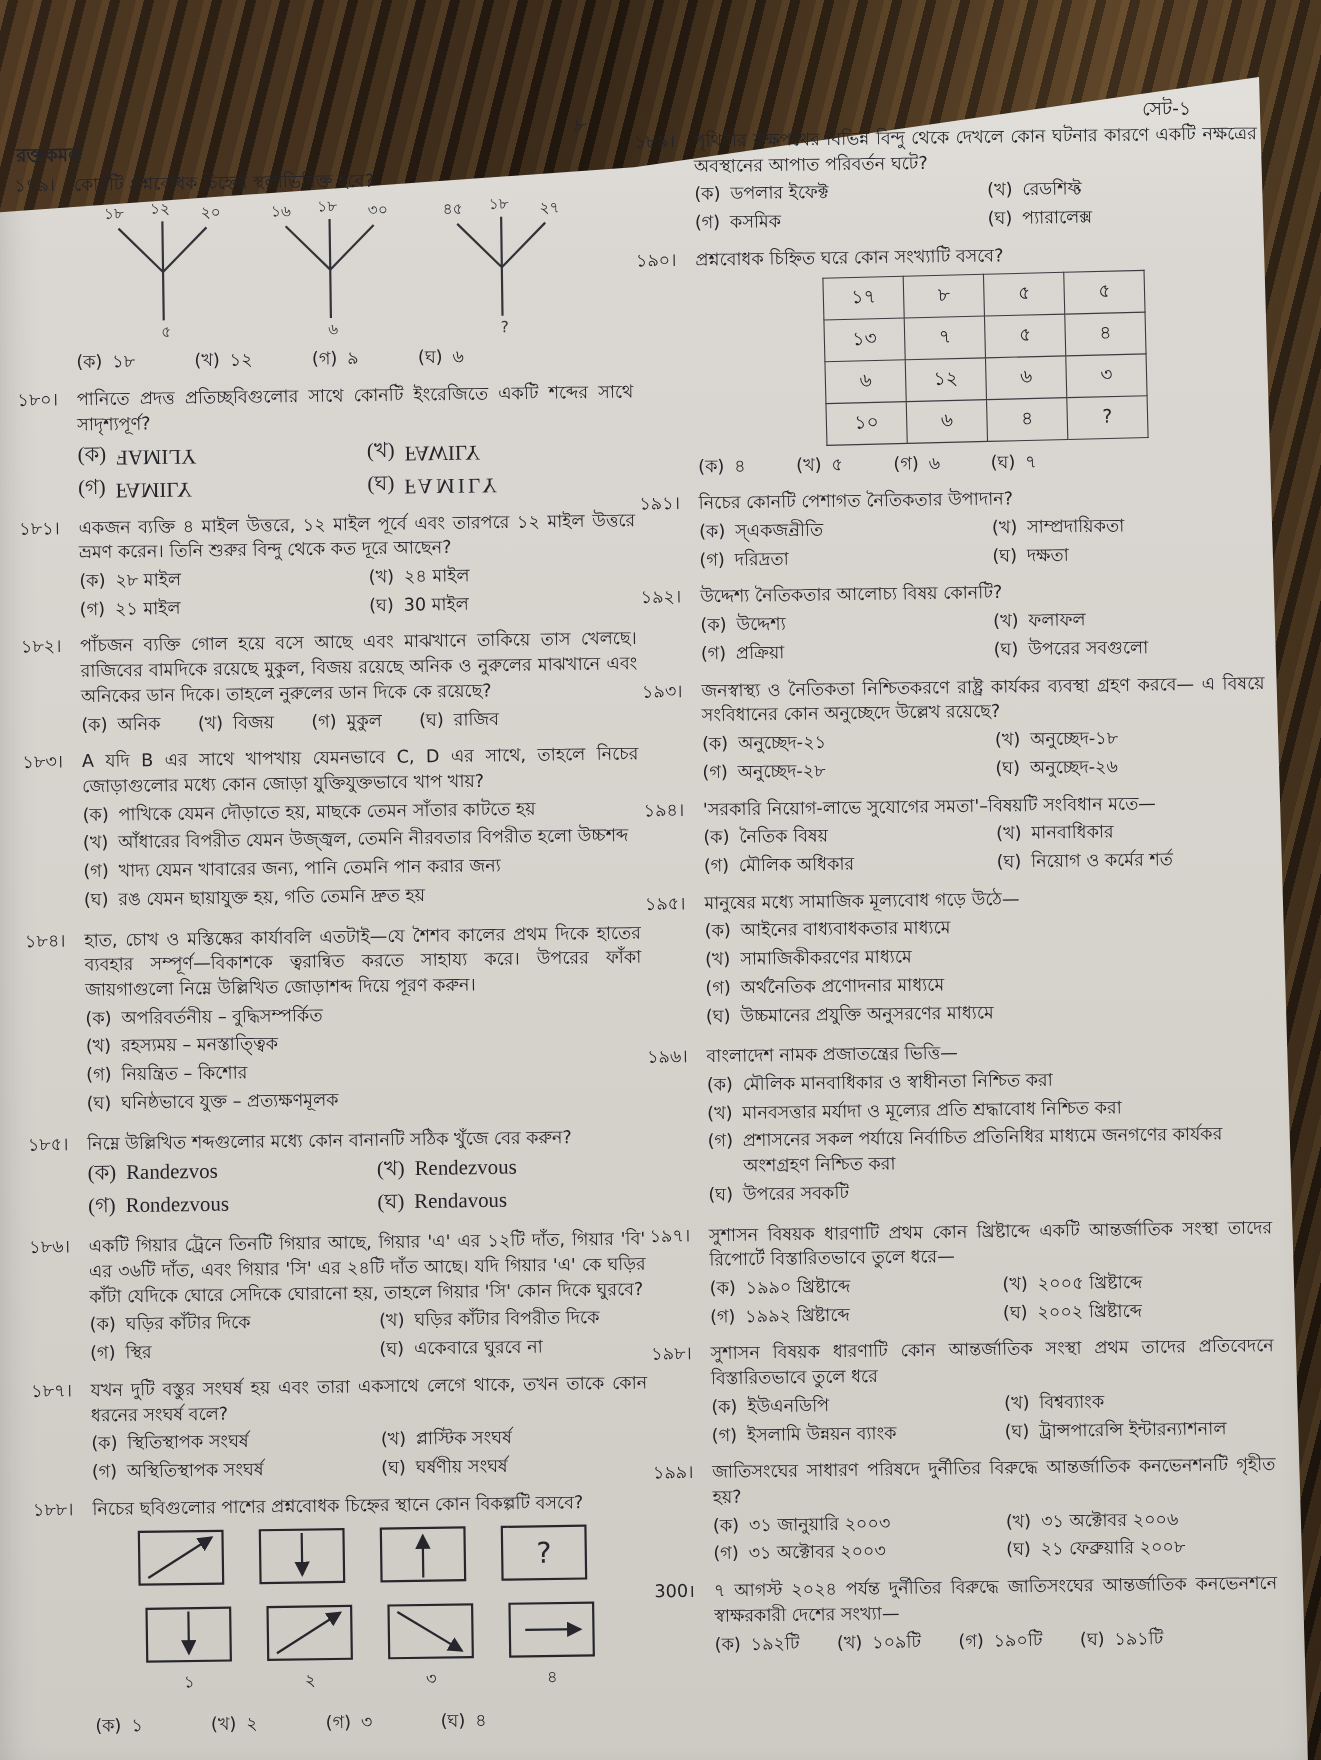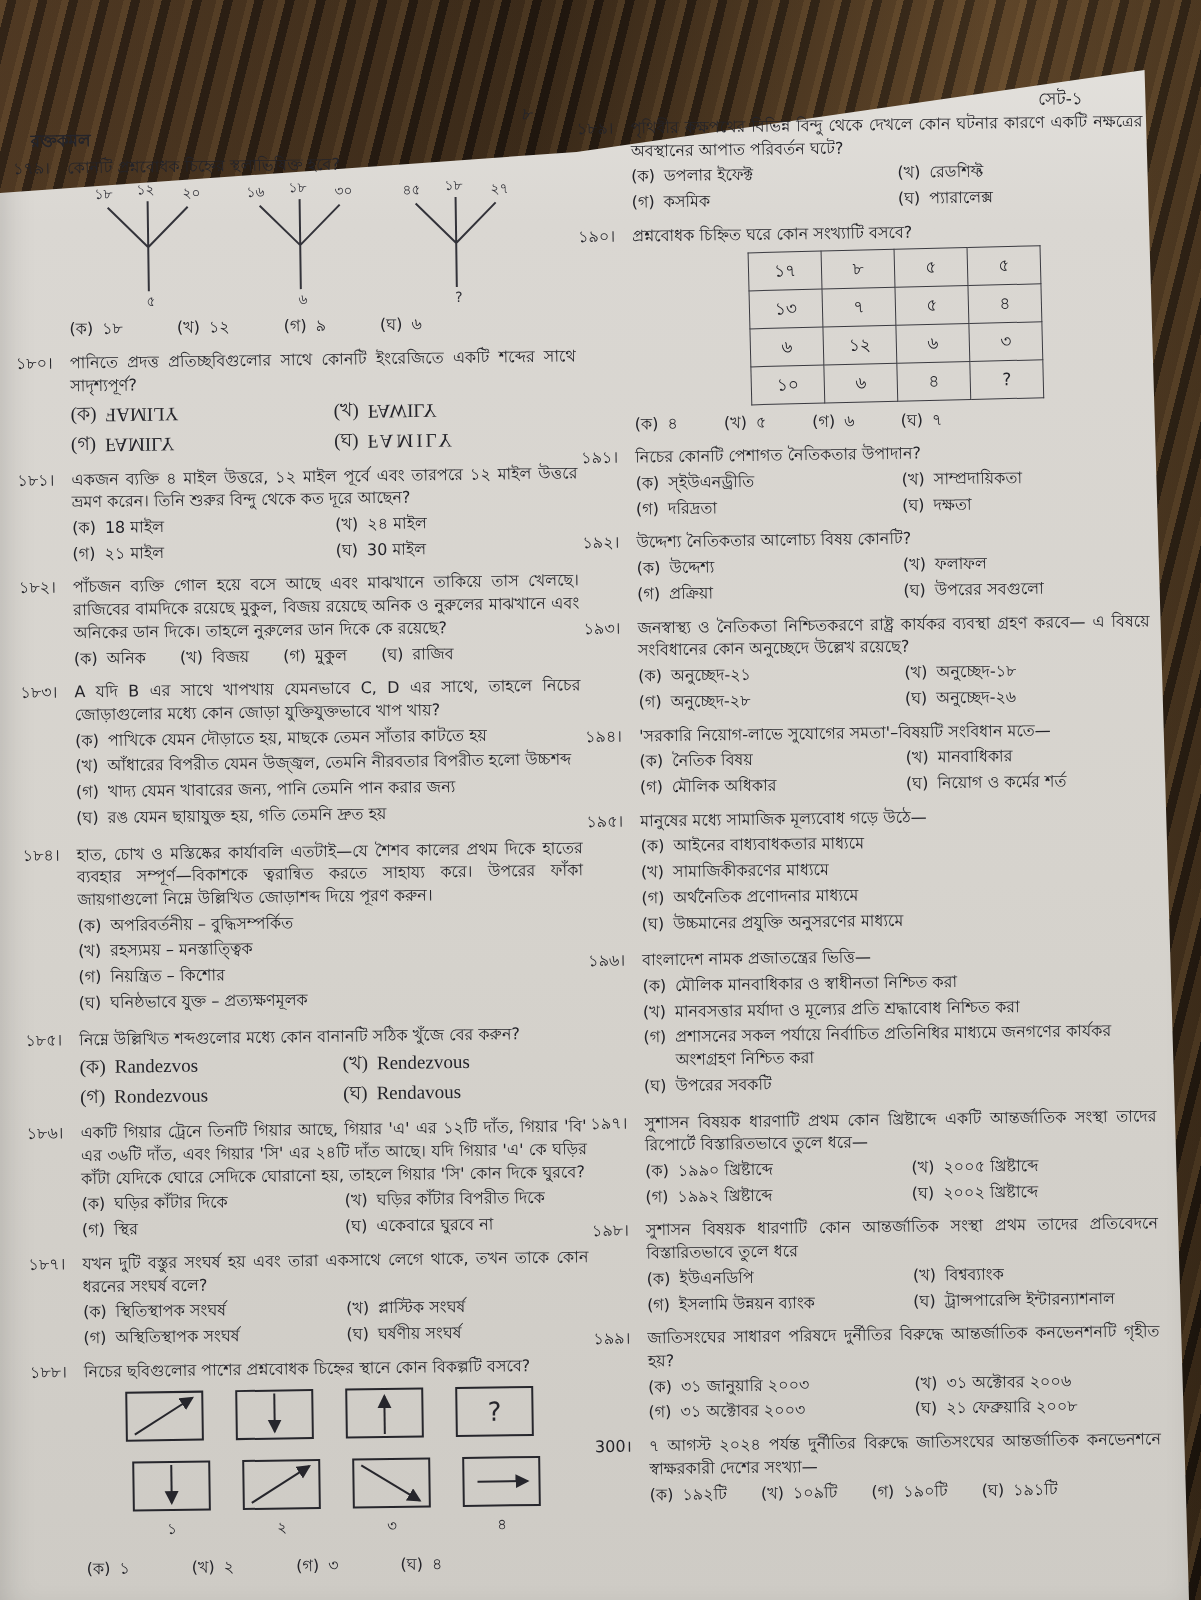--- a/index.html
+++ b/index.html
@@ -8,21 +8,21 @@
        background:
          repeating-linear-gradient(104deg, rgba(140,105,60,.28) 0 7px, rgba(0,0,0,.33) 7px 16px, rgba(100,72,38,.22) 16px 30px),
          linear-gradient(100deg,#4a3522,#2e2115 38%,#5c442a 68%,#241a10);}
   #paper{position:absolute;left:0;top:0;width:1201px;height:1600px;
          background:linear-gradient(180deg,#e6e4e0,#dad7d2 14%,#d6d3cd 55%,#cecbc5);
          clip-path:polygon(0 193px,48% 152px,95.3% 70px,99% 100%,0 100%);
          box-shadow:inset 0 20px 35px rgba(0,0,0,.18);}
   #content{position:absolute;left:0;top:0;width:1201px;height:1600px;
            transform:rotate(-0.8deg);transform-origin:600px 800px;color:#24242a;}
   .hdr{position:absolute;font-size:17px;}
-  #watermark{left:40px;top:120px;font-weight:bold;}
+  #watermark{left:24px;top:120px;font-weight:bold;}
   #pageno{left:530px;top:100px;font-style:italic;}
   #setlabel{left:1048px;top:92px;}
   .col{position:absolute;font-size:16px;line-height:1.42;}
   #colL{left:22px;top:150px;width:560px;}
   #colR{left:586px;top:118px;width:566px;}
   .q{display:flex;margin-bottom:11px;}
   .qno{flex:none;width:54px;}
   .qbody{flex:1;}
   .qtext{text-align:justify;}
   .opts{margin-top:3px;}
@@ -101,21 +101,21 @@
           <span class="o eng"><b class="ol">(ঘ)</b><i class="ot flipv ls2">FAMILY</i></span>
         </div>
       </div>
     </div>
 
     <div class="q">
       <span class="qno">১৮১।</span>
       <div class="qbody">
         <div class="qtext">একজন ব্যক্তি ৪ মাইল উত্তরে, ১২ মাইল পূর্বে এবং তারপরে ১২ মাইল উত্তরে ভ্রমণ করেন। তিনি শুরুর বিন্দু থেকে কত দূরে আছেন?</div>
         <div class="opts opts2">
-          <span class="o"><b class="ol">(ক)</b><i class="ot">18 মাইল</i></span>
+          <span class="o"><b class="ol">(ক)</b><i class="ot">২৮ মাইল</i></span>
           <span class="o"><b class="ol">(খ)</b><i class="ot">২৪ মাইল</i></span>
           <span class="o"><b class="ol">(গ)</b><i class="ot">২১ মাইল</i></span>
           <span class="o"><b class="ol">(ঘ)</b><i class="ot">30 মাইল</i></span>
         </div>
       </div>
     </div>
 
     <div class="q">
       <span class="qno">১৮২।</span>
       <div class="qbody">
@@ -320,21 +320,21 @@
           <span class="o"><b class="ol">(ঘ)</b><i class="ot">৭</i></span>
         </div>
       </div>
     </div>
 
     <div class="q">
       <span class="qno">১৯১।</span>
       <div class="qbody">
         <div class="qtext">নিচের কোনটি পেশাগত নৈতিকতার উপাদান?</div>
         <div class="opts opts2">
-          <span class="o"><b class="ol">(ক)</b><i class="ot">স্ইউএনড্রীতি</i></span>
+          <span class="o"><b class="ol">(ক)</b><i class="ot">স্একজন্রীতি</i></span>
           <span class="o"><b class="ol">(খ)</b><i class="ot">সাম্প্রদায়িকতা</i></span>
           <span class="o"><b class="ol">(গ)</b><i class="ot">দরিদ্রতা</i></span>
           <span class="o"><b class="ol">(ঘ)</b><i class="ot">দক্ষতা</i></span>
         </div>
       </div>
     </div>
 
     <div class="q">
       <span class="qno">১৯২।</span>
       <div class="qbody">

